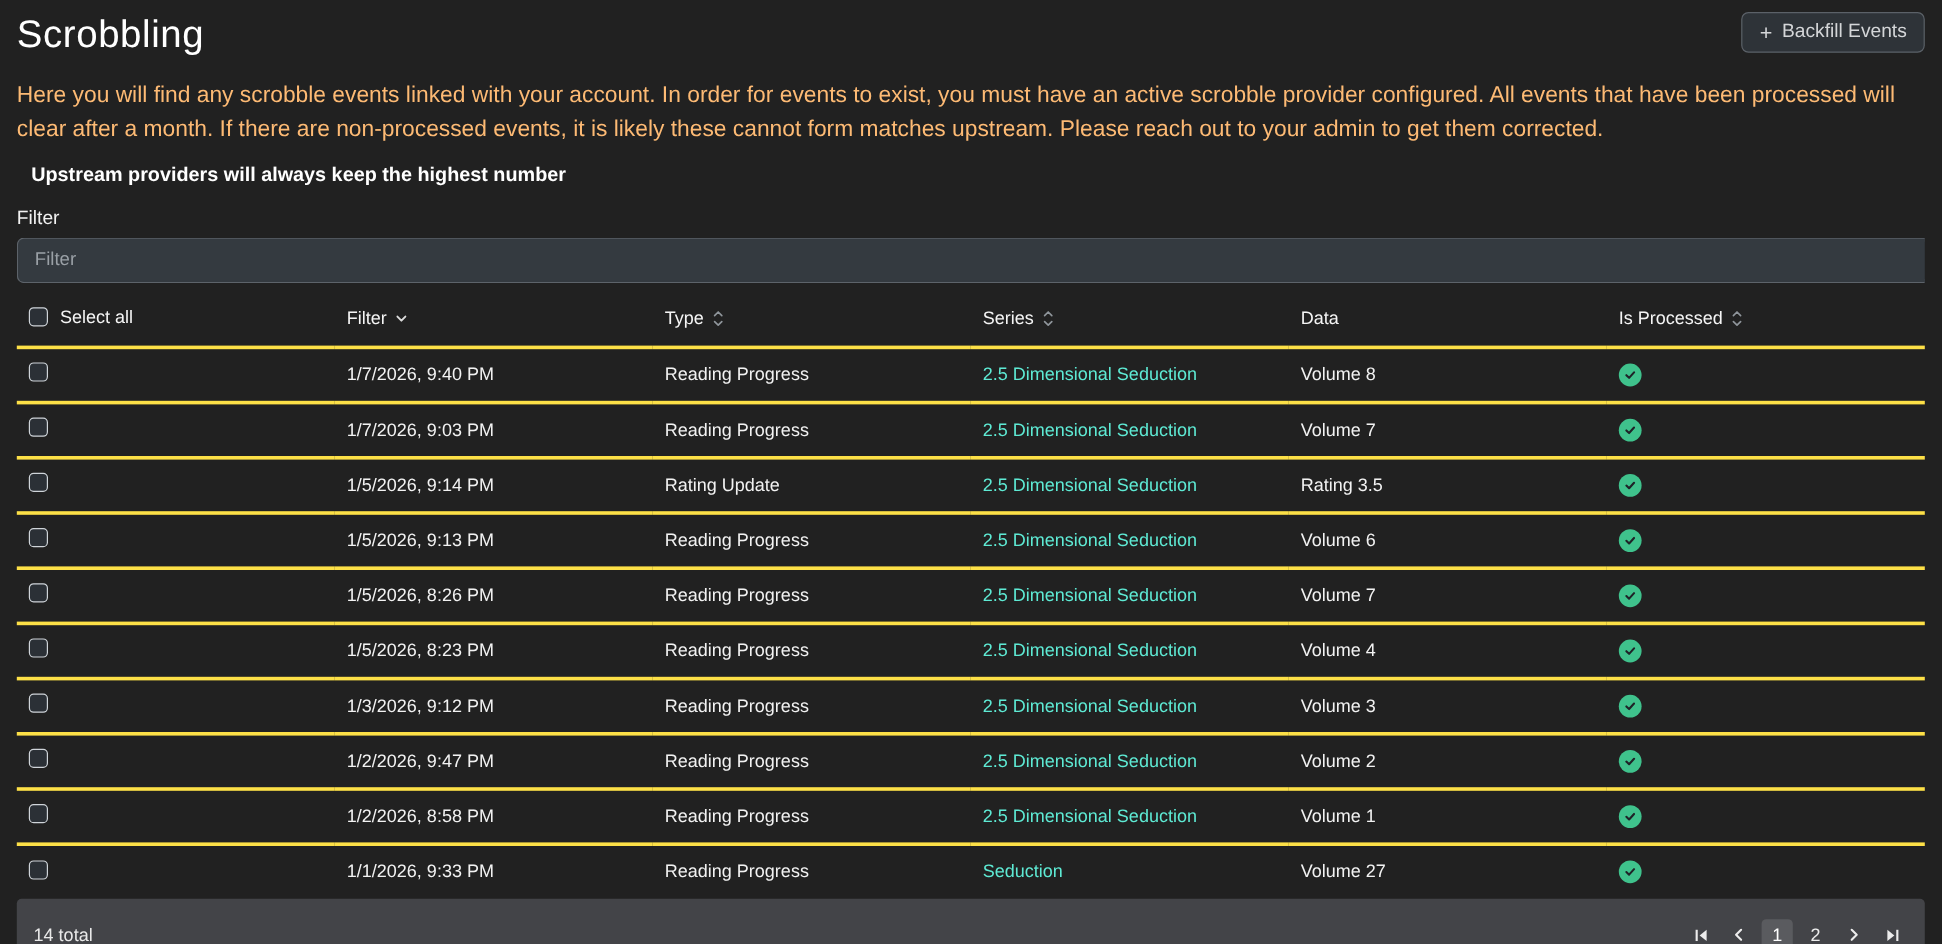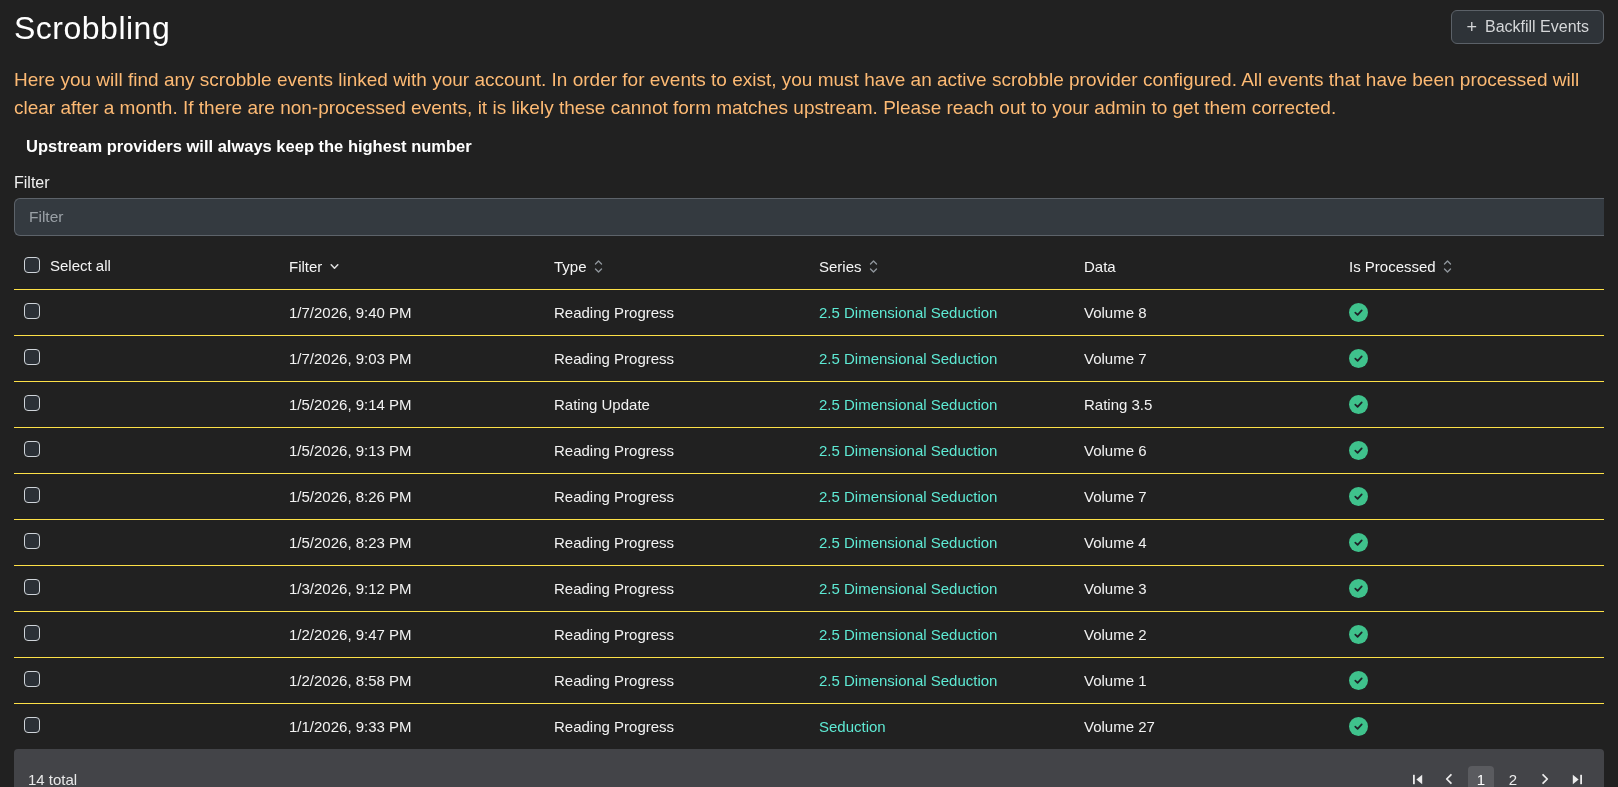--- a/index.html
+++ b/index.html
@@ -52,21 +52,21 @@
   }
 
   
   table.events { width:100%; border-collapse:collapse; table-layout:fixed; margin-top:8px; }
   table.events th, table.events td {
     text-align:left; padding:0 10px; font-weight:400;
     overflow:hidden; white-space:nowrap; text-overflow:ellipsis;
   }
   table.events th { height:45px; font-size:15px; color:#f5f5f5; vertical-align:middle; }
   table.events td { height:46px; font-size:15px; color:#f2f2f2; vertical-align:middle; }
-  table.events tbody tr { border-top:1px solid #fde047; }
+  table.events tbody tr { border-top:3px solid #fde047; }
   .th-inner { display:inline-flex; align-items:center; gap:7px; cursor:pointer; }
   .th-static { display:inline-flex; align-items:center; }
   .sel-wrap { display:inline-flex; align-items:center; gap:10px; }
 
   .cbx {
     appearance:none; -webkit-appearance:none;
     width:16px; height:16px; margin:0;
     background:#2b3036; border:1px solid #cfd4d9; border-radius:4px;
     cursor:pointer; display:inline-block;
   }

